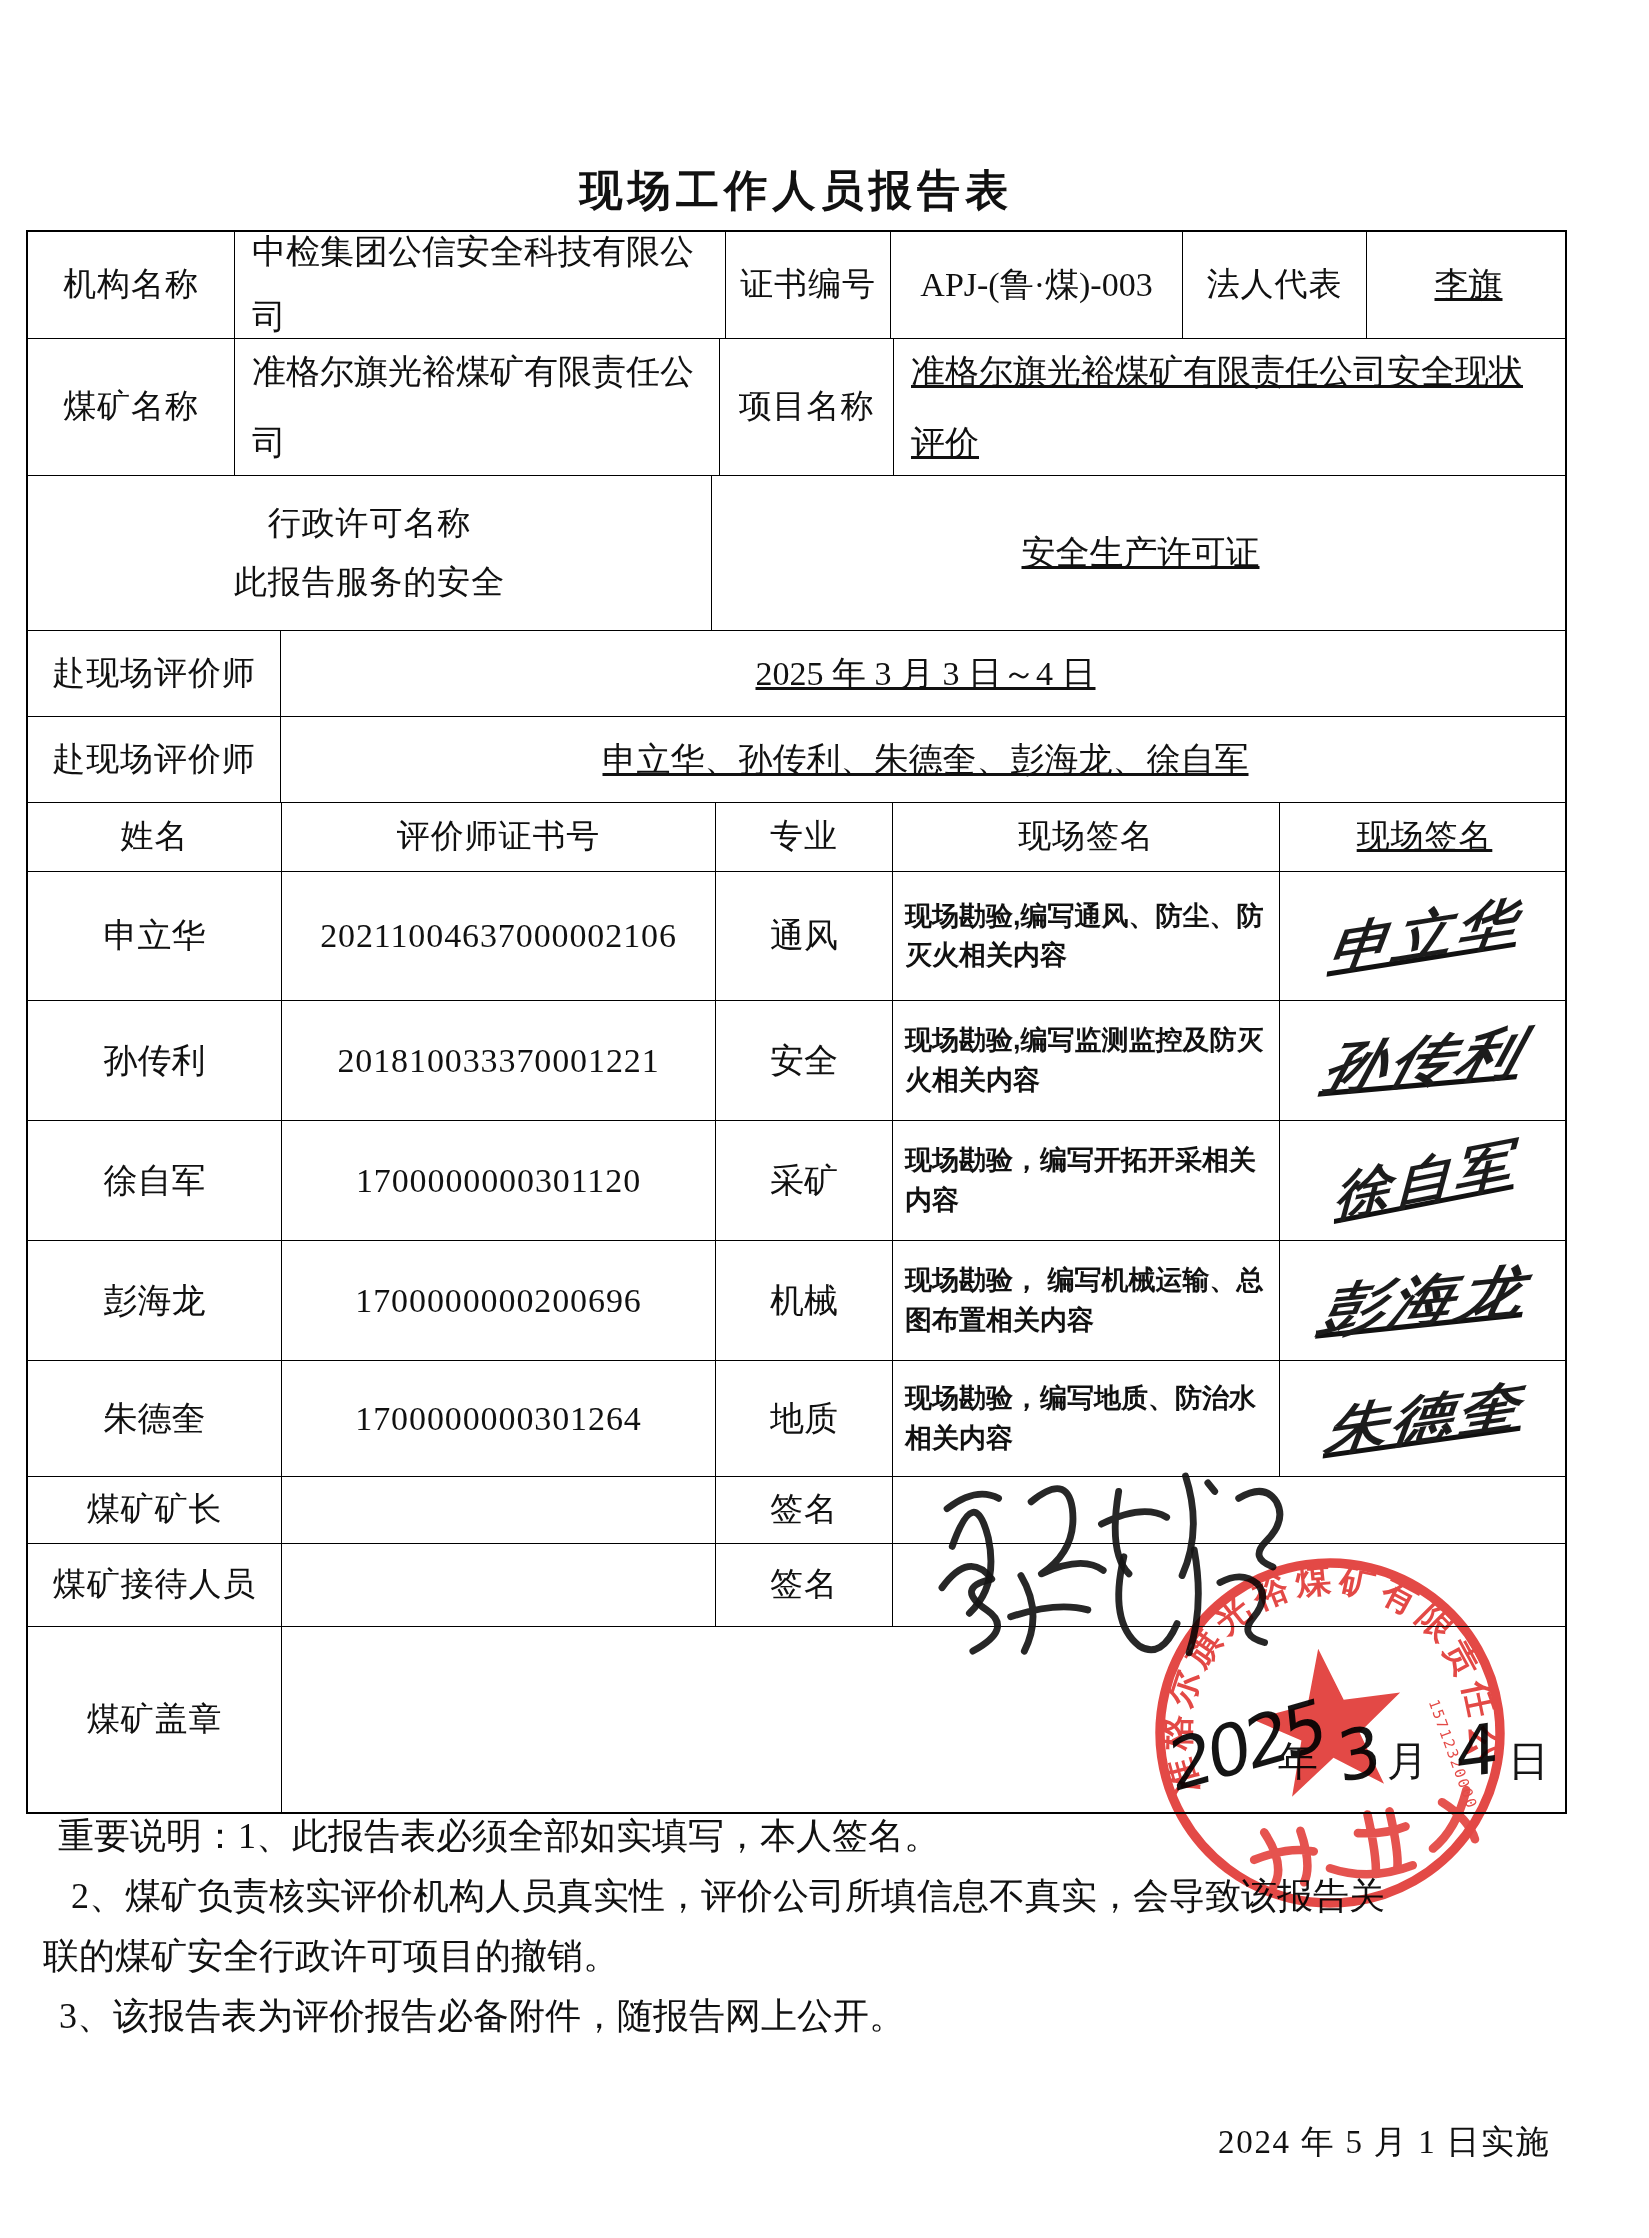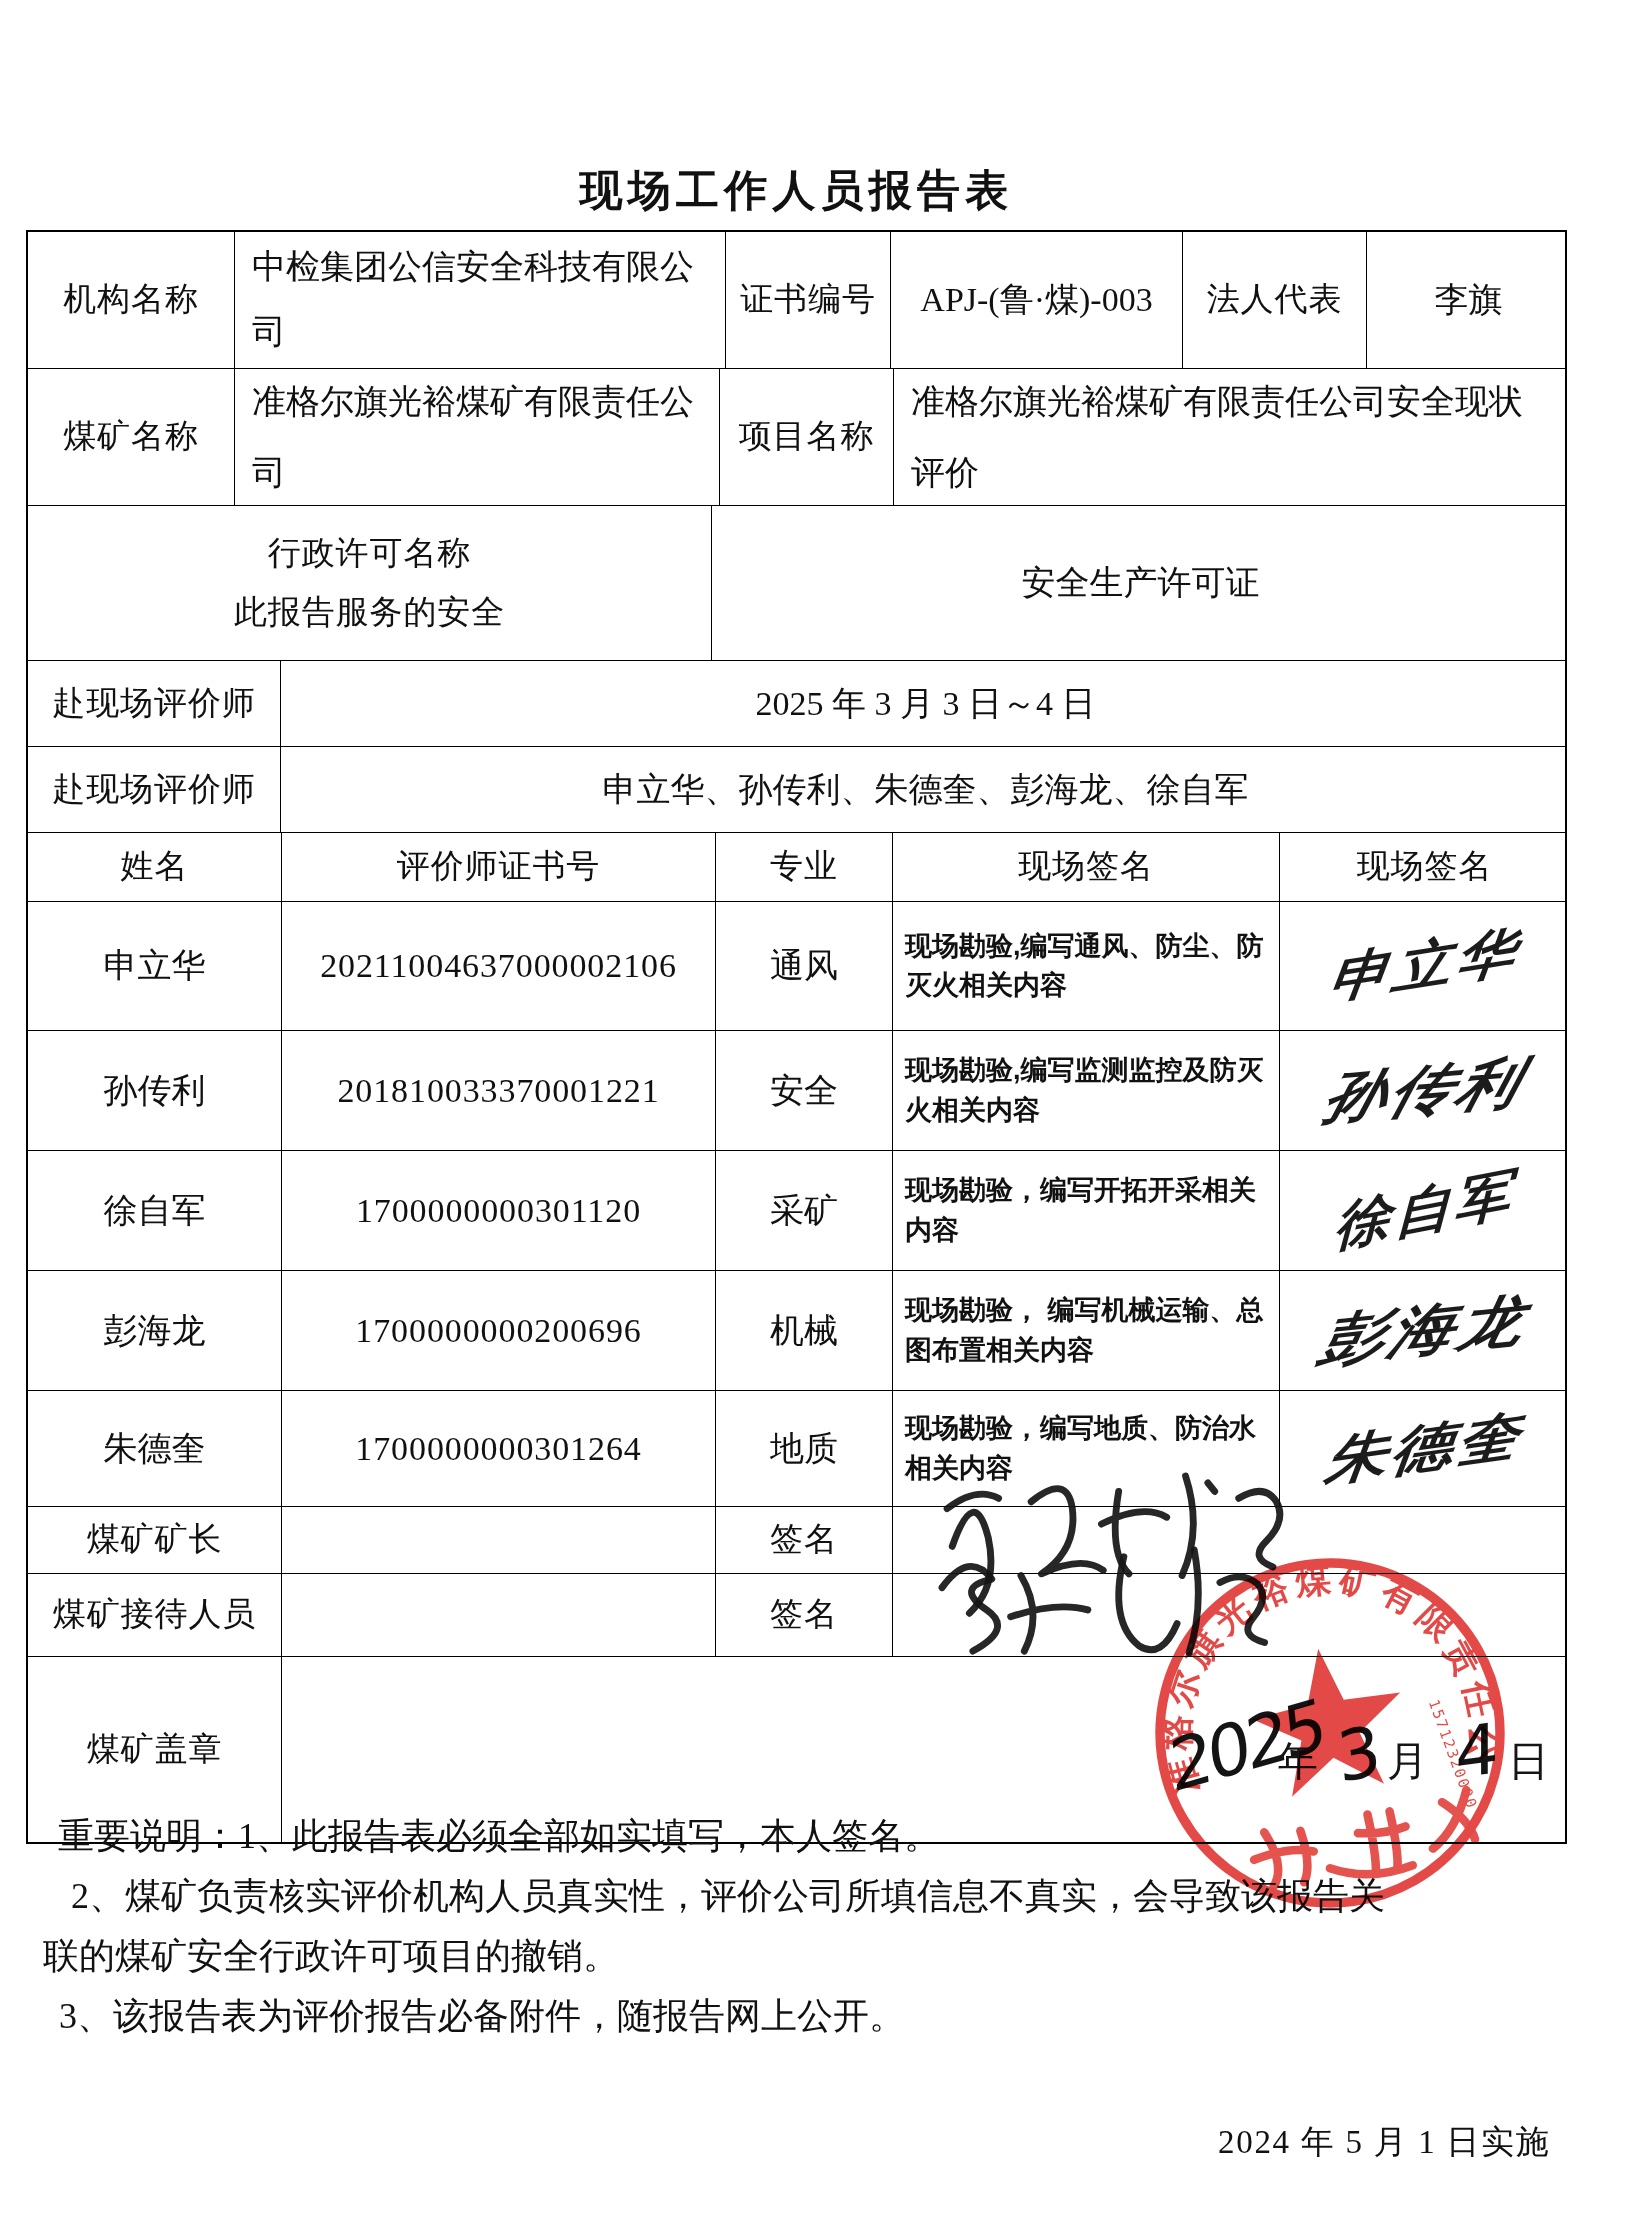--- a/index.html
+++ b/index.html
@@ -6,29 +6,29 @@
   .page{position:relative;width:1649px;height:2239px;background:#ffffff;overflow:hidden;
         font-family:"Liberation Serif", serif;color:#111;}
   .title{position:absolute;left:26px;top:162px;width:1541px;text-align:center;
          font-size:43px;font-weight:700;letter-spacing:5.2px;}
   
   .tbl{position:absolute;left:26px;top:230px;width:1541px;border:2.6px solid #000;box-sizing:border-box;}
   .tr{display:flex;border-bottom:1.7px solid #000;box-sizing:border-box;}
   .tr:last-child{border-bottom:none;}
   .td{box-sizing:border-box;border-right:1.7px solid #000;display:flex;align-items:center;
       justify-content:center;overflow:visible;}
-  .td:last-child{border-right:none;}
+  .td:last-child{border-right:none;text-decoration:underline;}
   .lab{font-size:33px;letter-spacing:0.9px;text-align:center;line-height:1.8;}
   .lval{justify-content:flex-start;text-align:left;padding:0 17px;font-size:34px;line-height:2.1;}
   .cval{font-size:34px;}
   .num{font-size:34px;letter-spacing:0.9px;}
   .chap{justify-content:flex-start;text-align:left;padding:0 12px;
         font-family:"Liberation Sans", sans-serif;font-weight:600;font-size:27px;line-height:1.45;}
   
-  .rA1{height:137px}.rA2{height:137px}.rA3{height:155px}.rA4{height:86px}.rA5{height:86px}
+  .rA1{height:107px}.rA2{height:137px}.rA3{height:155px}.rA4{height:86px}.rA5{height:86px}
   .rH{height:69px}.rP1{height:129px}.rP2{height:120px}.rP3{height:120px}.rP4{height:120px}.rP5{height:116px}
   .rC1{height:67px}.rC2{height:83px}.rC3{height:185px}
   
   .cA1{flex:0 0 207px}.cA2{flex:0 0 491px}.cA3{flex:0 0 165px}.cA4{flex:0 0 292px}.cA5{flex:0 0 184px}.cA6{flex:0 0 203px}
   .cB1{flex:0 0 207px}.cB2{flex:0 0 485px}.cB3{flex:0 0 174px}.cB4{flex:0 0 676px}
   .cC1{flex:0 0 684px}.cC2{flex:0 0 857px}
   .cD1{flex:0 0 253px}.cD2{flex:0 0 1289px}
   .cP1{flex:0 0 254px}.cP2{flex:0 0 434px}.cP3{flex:0 0 177px}.cP4{flex:0 0 387px}.cP5{flex:0 0 289px}
   .cE1{flex:0 0 254px}.cE2{flex:0 0 434px}.cE3{flex:0 0 177px}.cE4{flex:0 0 676px}
   .cF1{flex:0 0 254px}.cF2{flex:0 0 1287px}

